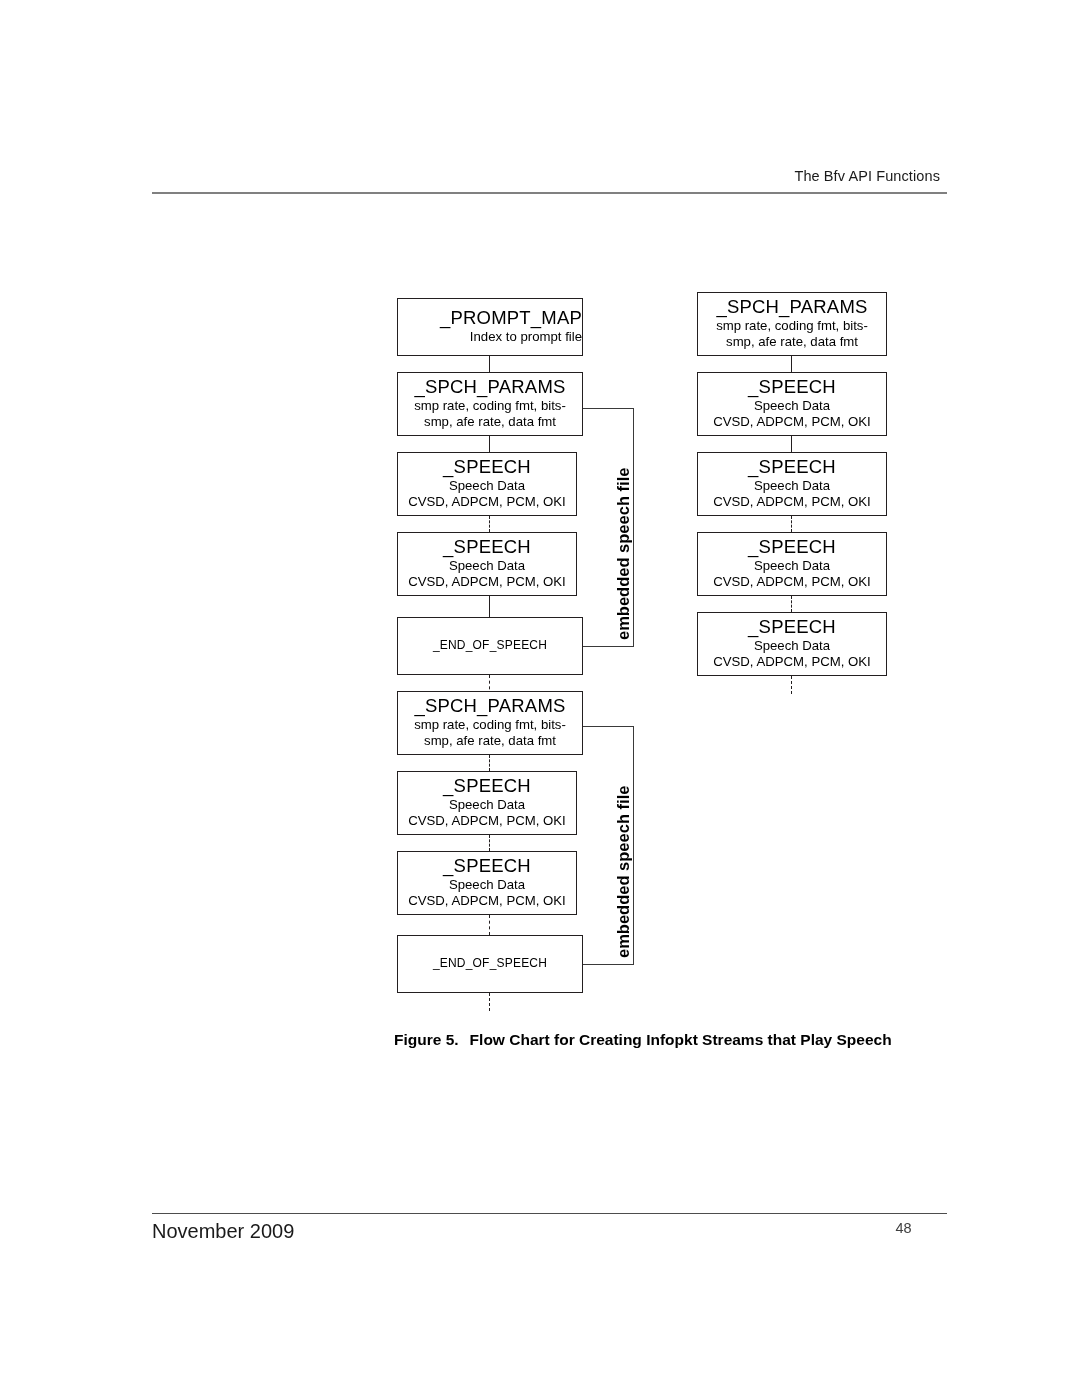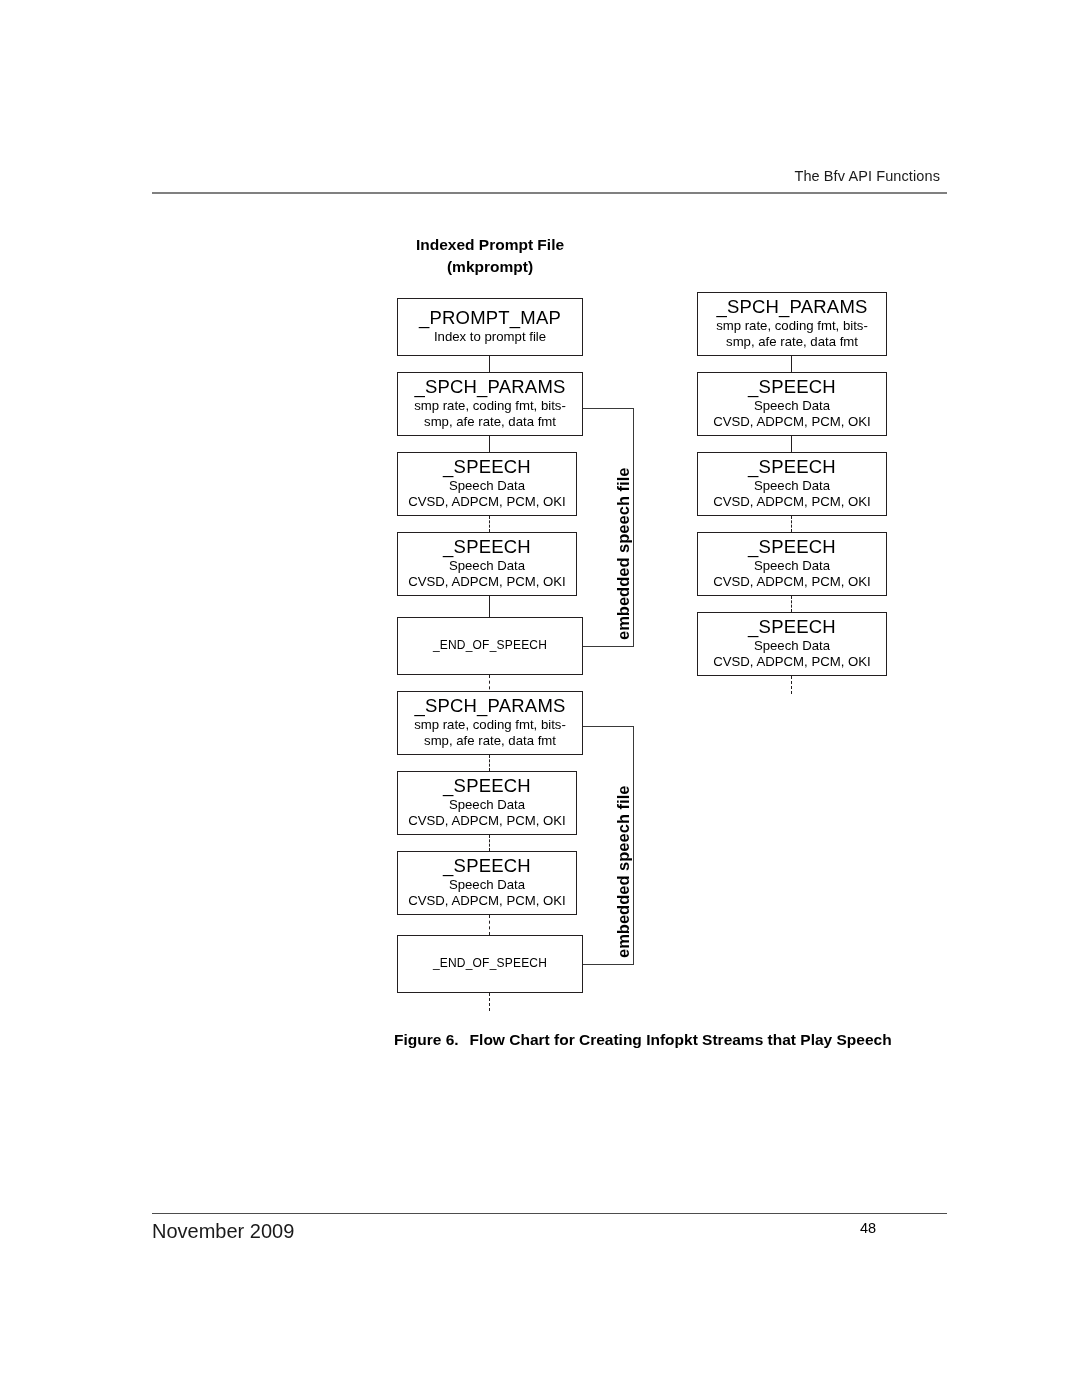--- a/index.html
+++ b/index.html
@@ -55,23 +55,23 @@
     left: 152px;
     top: 1220px;
     font-size: 20px;
     color: #1a1a1a;
   }
   .footer-right {
     position: absolute;
     left: 860px;
     top: 1220px;
     width: 87px;
-    text-align: left;
+    text-align: center;
     font-size: 14.5px;
-    color: #000000;
+    color: #404040;
   }
 
   
   .col-heading {
     position: absolute;
     font-size: 15.5px;
     font-weight: bold;
     text-align: center;
     line-height: 1.42;
     color: #000;
@@ -153,24 +153,20 @@
   .figure-caption .cap-num { margin-right: 11px; }
 </style>
 </head>
 <body>
 
 <div class="page">
 
   <div class="header-text">The Bfv API Functions</div>
   <div class="header-rule"></div>
 
-  <div class="col-heading" id="heading-col1">
-    <span>Indexed Prompt File</span>
-    <span class="l2">(mkprompt)</span>
-  </div>
 
 
   <div class="conn solid" style="left:489px; top:356px; height:16px;"></div>
 
   <div class="conn solid" style="left:489px; top:436px; height:16px;"></div>
 
   <div class="conn dashed" style="left:489px; top:516px; height:16px;"></div>
 
   <div class="conn solid" style="left:489px; top:596px; height:21px;"></div>
 
@@ -183,21 +179,21 @@
   <div class="conn dashed" style="left:489px; top:915px; height:20px;"></div>
 
   <div class="conn dashed" style="left:489px; top:993px; height:18px;"></div>
 
   <div class="bracket" style="left:582px; top:408px; width:52px; height:239px;"></div>
   <div class="bracket" style="left:582px; top:726px; width:52px; height:239px;"></div>
 
   <div class="bracket-label" style="left:614px; top:640px;">embedded speech file</div>
   <div class="bracket-label" style="left:614px; top:958px;">embedded speech file</div>
 
-  <div class="box" style="left:397px; top:298px; width:186px; height:58px;">
+  <div class="box" style="left:397px; top:298px; width:186px; height:58px;align-items:flex-end;">
     <div class="title">_PROMPT_MAP</div>
     <div class="sub">Index to prompt file</div>
   </div>
 
   <div class="box" style="left:397px; top:372px; width:186px; height:64px;">
     <div class="title">_SPCH_PARAMS</div>
     <div class="sub">smp rate, coding fmt, bits-</div>
     <div class="sub">smp, afe rate, data fmt</div>
   </div>
 
@@ -269,20 +265,20 @@
     <div class="sub">CVSD, ADPCM, PCM, OKI</div>
   </div>
 
   <div class="box" style="left:697px; top:612px; width:190px; height:64px;">
     <div class="title">_SPEECH</div>
     <div class="sub">Speech Data</div>
     <div class="sub">CVSD, ADPCM, PCM, OKI</div>
   </div>
 
   <div class="figure-caption">
-    <span class="cap-num">Figure 6.</span><span>Flow Chart for Creating Infopkt Streams that Play Speech</span>
+    <span class="cap-num">Figure 5.</span><span>Flow Chart for Creating Infopkt Streams that Play Speech</span>
   </div>
 
   <div class="footer-rule"></div>
   <div class="footer-left">November 2009</div>
   <div class="footer-right">48</div>
 
 </div>
 
 </body></html>

